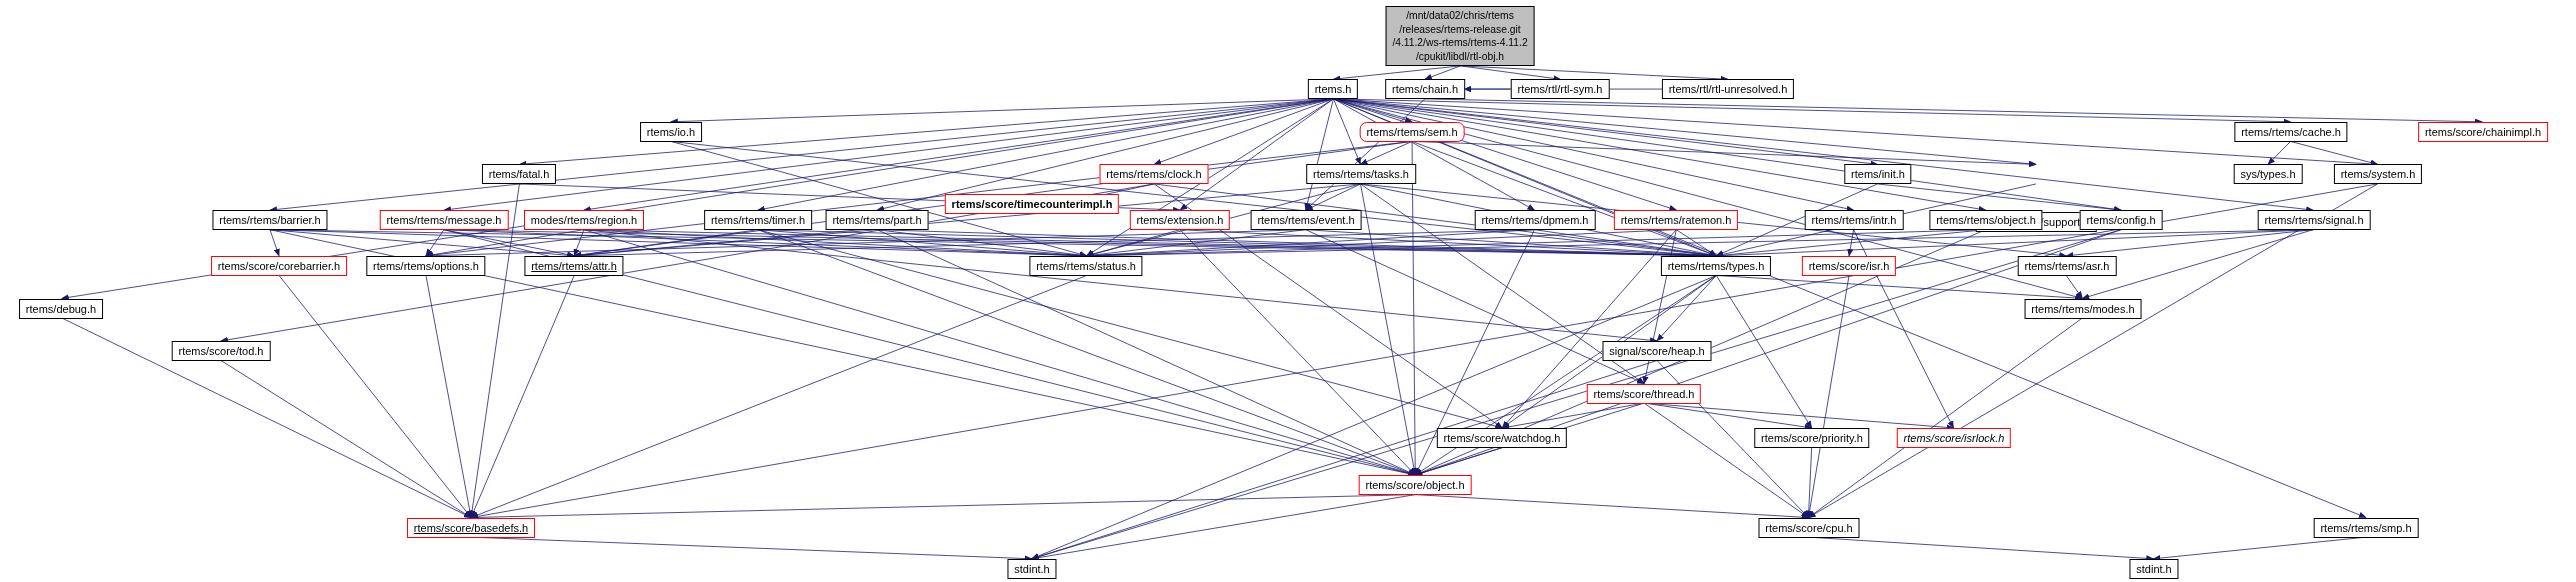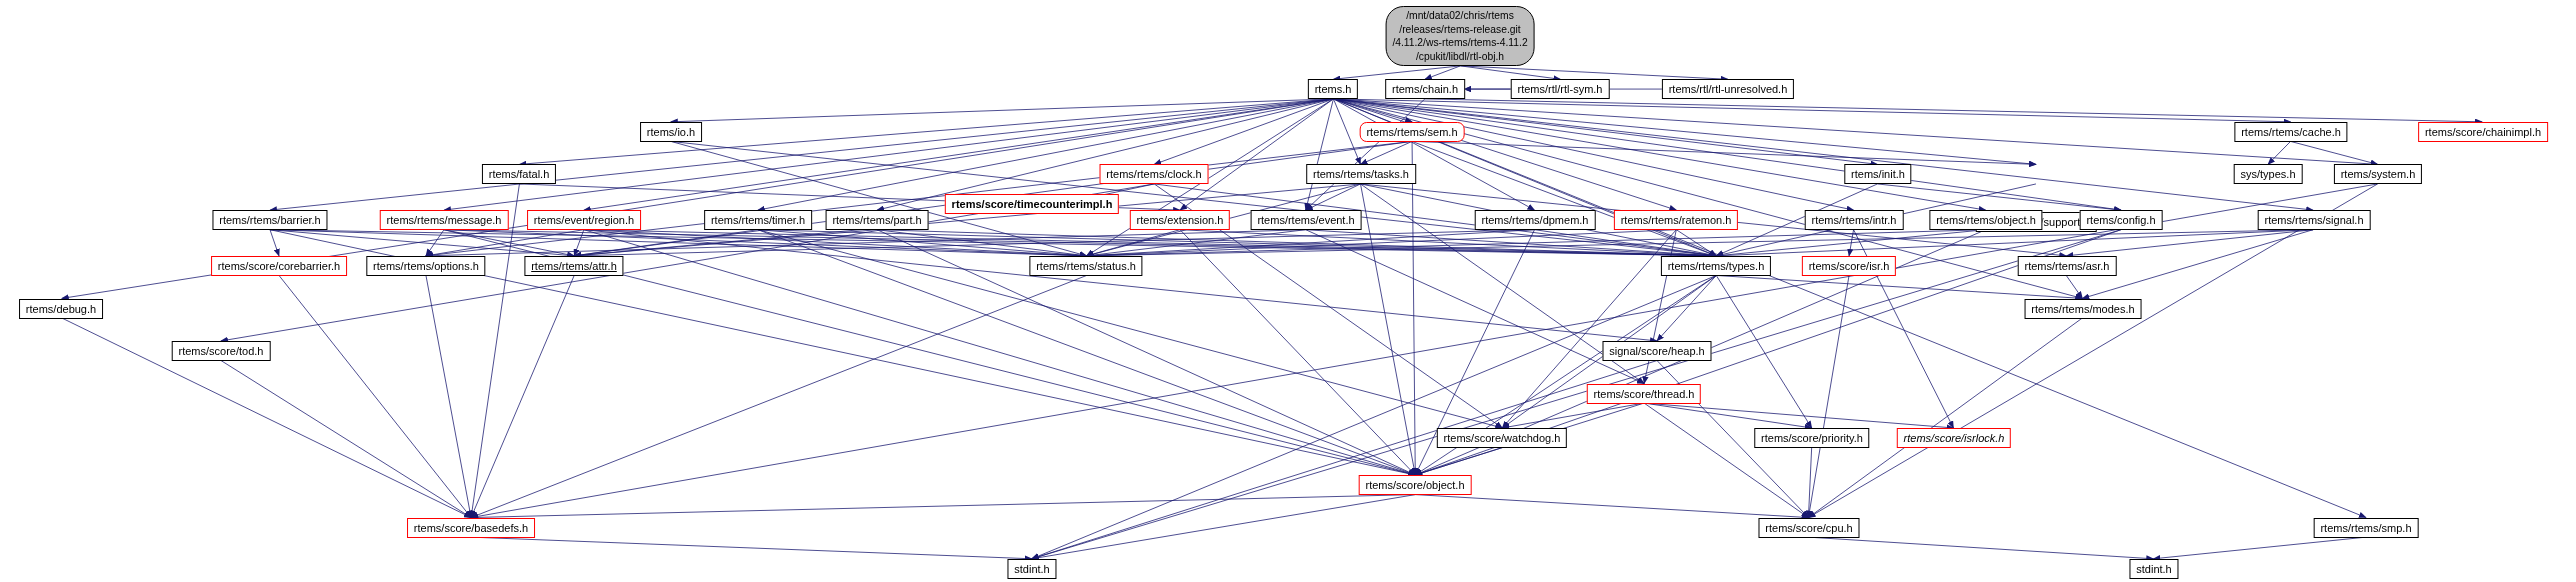--- a/index.html
+++ b/index.html
@@ -189,21 +189,21 @@
       <line x1="2330" y1="694.390625" x2="2195" y2="737" stroke="#191970" marker-end="url(#arrowhead)" data-interactable="false"></line>
       <line x1="2810" y1="694.390625" x2="2805" y2="803" stroke="#191970" marker-end="url(#arrowhead)" data-interactable="false"></line>
       <line x1="2195" y1="767.390625" x2="730" y2="803" stroke="#191970" marker-end="url(#arrowhead)" data-interactable="false"></line>
       <line x1="2195" y1="767.390625" x2="2805" y2="803" stroke="#191970" marker-end="url(#arrowhead)" data-interactable="false"></line>
       <line x1="2195" y1="767.390625" x2="1600" y2="867" stroke="#191970" marker-end="url(#arrowhead)" data-interactable="false"></line>
       <line x1="730" y1="833.390625" x2="1600" y2="867" stroke="#191970" marker-end="url(#arrowhead)" data-interactable="false"></line>
       <line x1="2805" y1="833.390625" x2="3340" y2="867" stroke="#191970" marker-end="url(#arrowhead)" data-interactable="false"></line>
       <line x1="3670" y1="833.390625" x2="3340" y2="867" stroke="#191970" marker-end="url(#arrowhead)" data-interactable="false"></line>
     </svg>
 
-<div class="node main" data-interactable="false" style="left: 1460px; top: 5.8px; border-radius: 18px;">
+<div class="node main" data-interactable="false" style="left: 1460px; top: 5.8px;">
       <div data-interactable="false">/mnt/data02/chris/rtems</div>
       <div data-interactable="false">/releases/rtems-release.git</div>
       <div data-interactable="false">/4.11.2/ws-rtems/rtems-4.11.2</div>
       <div data-interactable="false">/cpukit/libdl/rtl-obj.h</div>
     </div>
     <div class="node" data-interactable="true" style="left: 1333px; top: 79px;">rtems.h</div>
     <div class="node" data-interactable="true" style="left: 1425px; top: 79px;">rtems/chain.h</div>
     <div class="node" data-interactable="true" style="left: 1560px; top: 79px;">rtems/rtl/rtl-sym.h</div>
     <div class="node" data-interactable="true" style="left: 1728px; top: 79px;">rtems/rtl/rtl-unresolved.h</div>
     <div class="node" data-interactable="true" style="left: 671px; top: 122px;">rtems/io.h</div>
@@ -212,21 +212,21 @@
     <div class="node truncated" data-interactable="true" style="left: 2483px; top: 122px;">rtems/score/chainimpl.h</div>
     <div class="node" data-interactable="true" style="left: 519px; top: 164px;">rtems/fatal.h</div>
     <div class="node truncated" data-interactable="true" style="left: 1154px; top: 164px;">rtems/rtems/clock.h</div>
     <div class="node" data-interactable="true" style="left: 1361px; top: 164px;">rtems/rtems/tasks.h</div>
     <div class="node" data-interactable="true" style="left: 1878px; top: 164px;">rtems/init.h</div>
     <div class="node" data-interactable="true" style="left: 2036px; top: 164px; margin-top: 48px;">rtems/rtems/support.h</div>
     <div class="node" data-interactable="false" style="left: 2268px; top: 164px;">sys/types.h</div>
     <div class="node" data-interactable="true" style="left: 2378px; top: 164px;">rtems/system.h</div>
     <div class="node" data-interactable="true" style="left: 270px; top: 210px;">rtems/rtems/barrier.h</div>
     <div class="node truncated" data-interactable="true" style="left: 444px; top: 210px;">rtems/rtems/message.h</div>
-    <div class="node truncated" data-interactable="true" style="left: 584px; top: 210px;">rtems/event/region.h</div>
+    <div class="node truncated" data-interactable="true" style="left: 584px; top: 210px;">modes/rtems/region.h</div>
     <div class="node" data-interactable="true" style="left: 758px; top: 210px;">rtems/rtems/timer.h</div>
     <div class="node" data-interactable="true" style="left: 877px; top: 210px;">rtems/rtems/part.h</div>
     <div class="node truncated" data-interactable="true" style="left: 1032px; top: 194px; font-weight: bold;">rtems/score/timecounterimpl.h</div>
     <div class="node truncated" data-interactable="true" style="left: 1180px; top: 210px;">rtems/extension.h</div>
     <div class="node" data-interactable="true" style="left: 1306px; top: 210px;">rtems/rtems/event.h</div>
     <div class="node" data-interactable="true" style="left: 1535px; top: 210px;">rtems/rtems/dpmem.h</div>
     <div class="node truncated" data-interactable="true" style="left: 1676px; top: 210px;">rtems/rtems/ratemon.h</div>
     <div class="node" data-interactable="true" style="left: 1854px; top: 210px;">rtems/rtems/intr.h</div>
     <div class="node" data-interactable="true" style="left: 1986px; top: 210px;">rtems/rtems/object.h</div>
     <div class="node" data-interactable="true" style="left: 2121px; top: 210px;">rtems/config.h</div>
@@ -240,19 +240,19 @@
     <div class="node" data-interactable="true" style="left: 2067px; top: 256px;">rtems/rtems/asr.h</div>
     <div class="node" data-interactable="true" style="left: 61px; top: 299px;">rtems/debug.h</div>
     <div class="node" data-interactable="true" style="left: 2083px; top: 299px;">rtems/rtems/modes.h</div>
     <div class="node" data-interactable="true" style="left: 221px; top: 341px;">rtems/score/tod.h</div>
     <div class="node" data-interactable="true" style="left: 1657px; top: 341px;">signal/score/heap.h</div>
     <div class="node truncated" data-interactable="true" style="left: 1644px; top: 384px;">rtems/score/thread.h</div>
     <div class="node" data-interactable="true" style="left: 1502px; top: 428px;">rtems/score/watchdog.h</div>
     <div class="node" data-interactable="true" style="left: 1812px; top: 428px;">rtems/score/priority.h</div>
     <div class="node truncated" data-interactable="true" style="left: 1954px; top: 428px; font-style: italic;">rtems/score/isrlock.h</div>
     <div class="node truncated" data-interactable="true" style="left: 1415px; top: 475px;">rtems/score/object.h</div>
-    <div class="node truncated" data-interactable="true" style="left: 471px; top: 518px;">rtems/score/basedefs.h</div>
+    <div class="node truncated" data-interactable="true" style="left: 471px; top: 518px; text-decoration: underline;">rtems/score/basedefs.h</div>
     <div class="node" data-interactable="true" style="left: 1809px; top: 518px;">rtems/score/cpu.h</div>
     <div class="node" data-interactable="true" style="left: 2366px; top: 518px;">rtems/rtems/smp.h</div>
     <div class="node" data-interactable="false" style="left: 1032px; top: 559px;">stdint.h</div>
     <div class="node" data-interactable="false" style="left: 2154px; top: 559px;">stdint.h</div>
   </div>
 
 
 </body></html>

